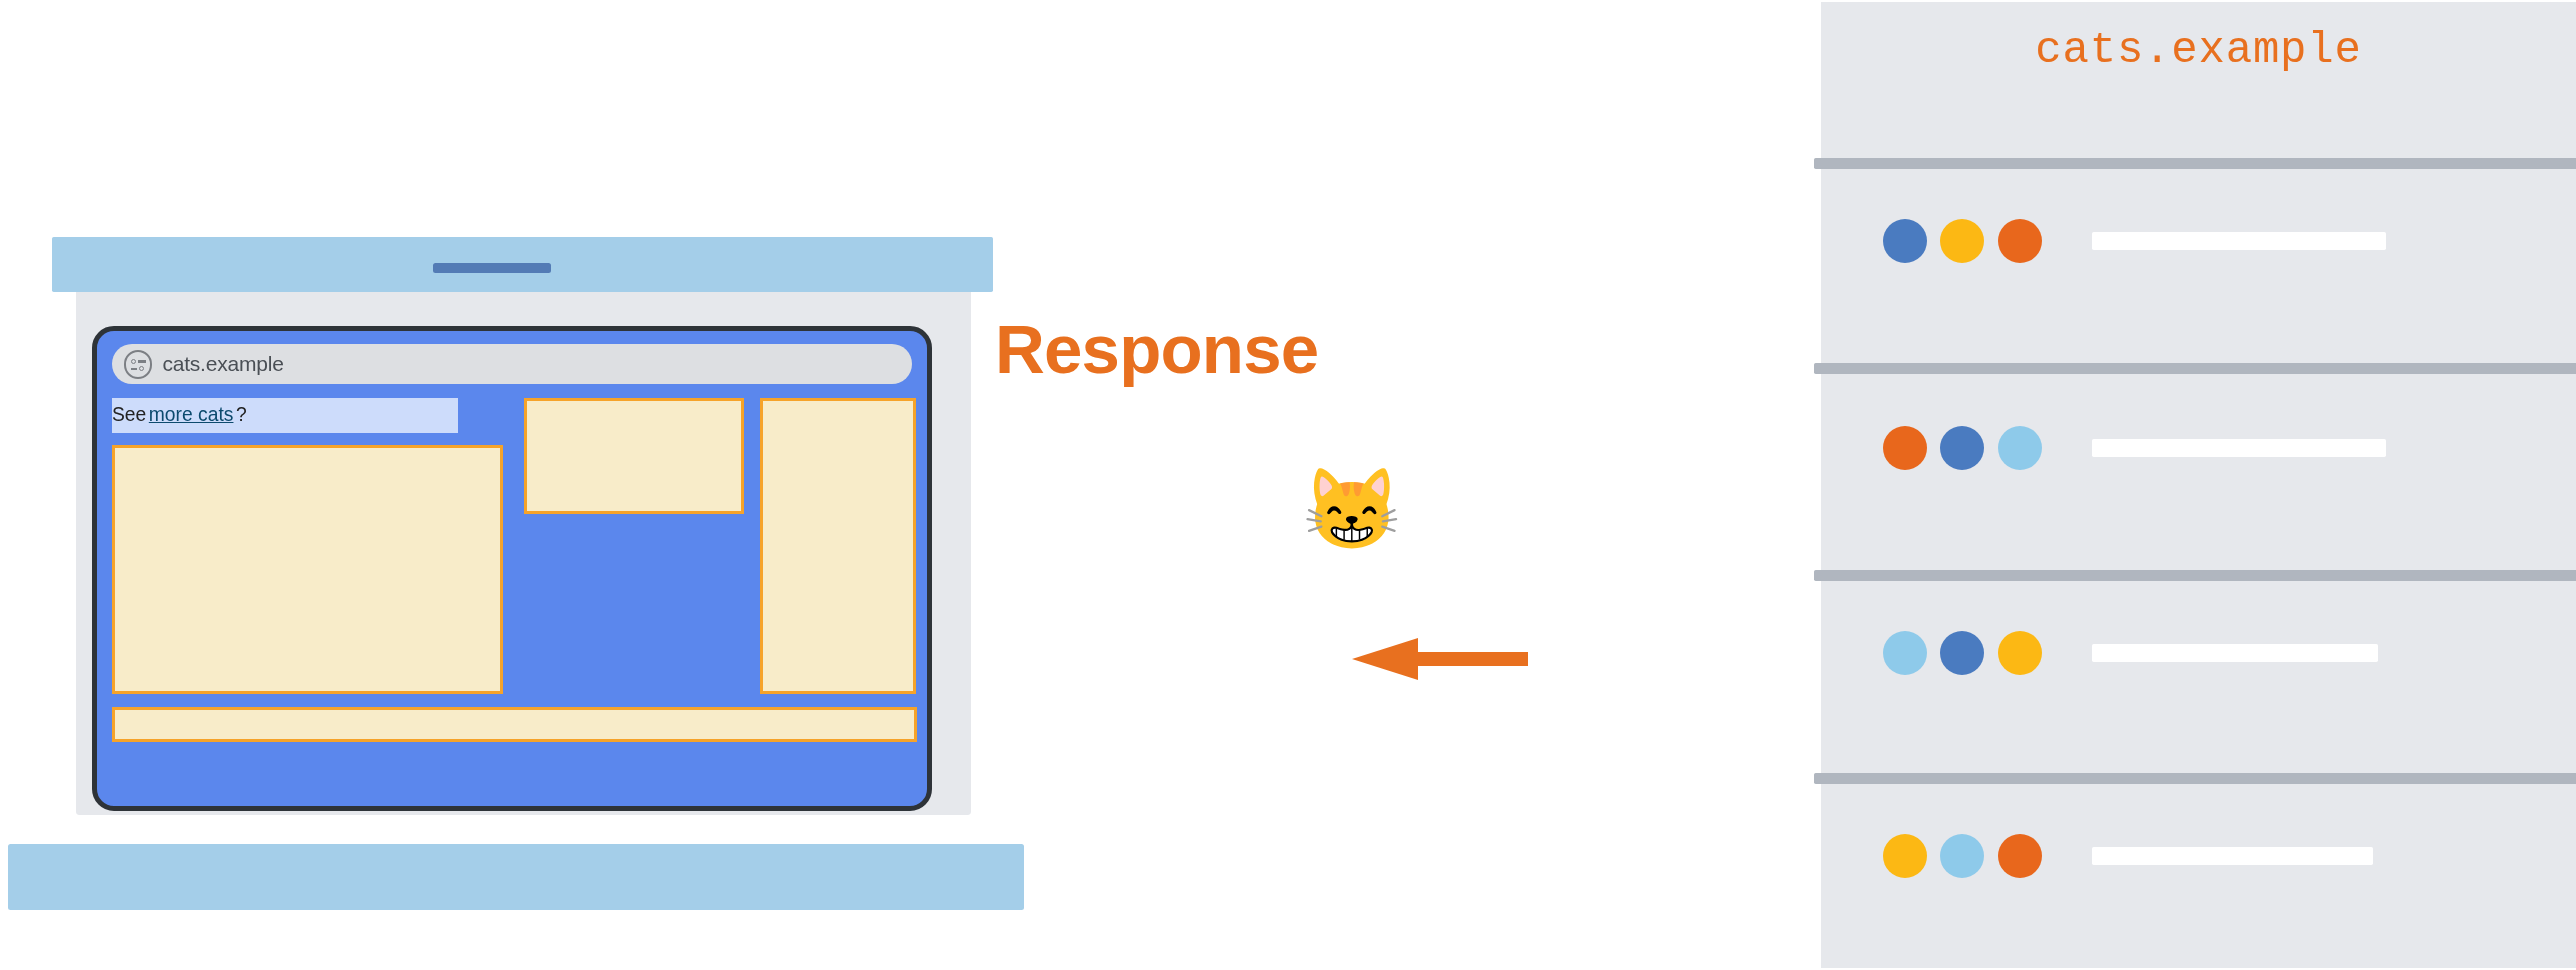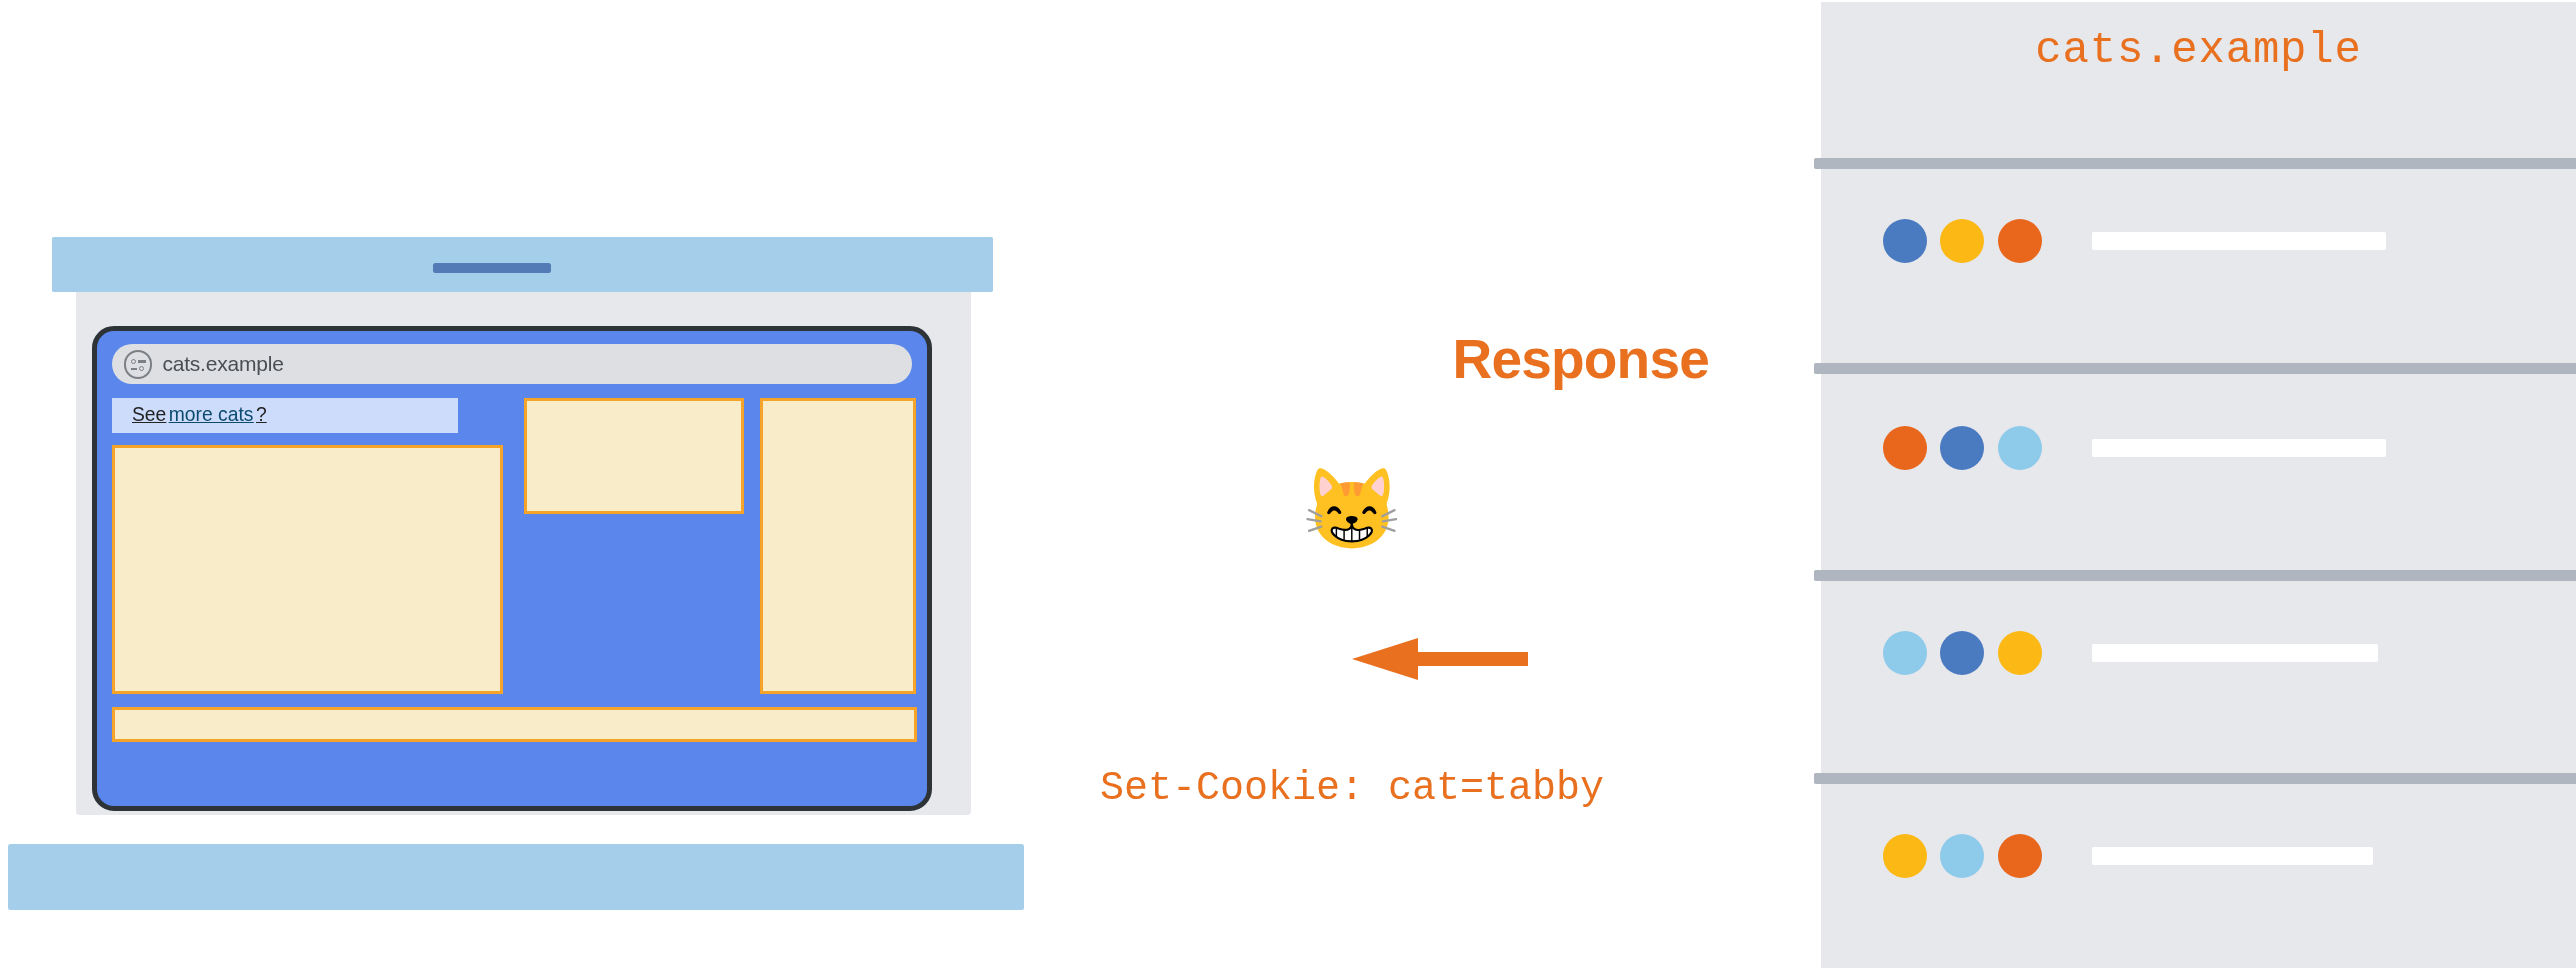--- a/index.html
+++ b/index.html
@@ -136,26 +136,24 @@
     height: 331px;
     position: relative;
   }
   .link-band {
     position: absolute;
     left: 0px; top: 0px;
     width: 346px; height: 35px;
     background: #cddcfb;
     display: flex;
     align-items: center;
-    padding-left: 20px;
     box-sizing: border-box;
     font-size: 19.3px;
     color: #222;
     white-space: nowrap;
-    text-decoration: underline;
   }
   .link-band a {
     color: #0c4a6e;
     text-decoration: underline;
     margin: 0 2.5px;
   }
   .content-box {
     position: absolute;
     background: #f8ecc9;
     border: 3.4px solid #f6a32a;
@@ -169,24 +167,24 @@
   
   #response-column {
     position: absolute;
     left: 1092px;
     top: 0px;
     width: 714px;
     height: 970px;
   }
   .response-title {
     position: absolute;
-    left: 0; top: 327px;
+    left: 0; top: 310px;
     width: 714px;
-    text-align: right;
-    font-size: 55px;
+    text-align: left;
+    font-size: 69px;
     font-weight: bold;
     color: #e8701f;
     letter-spacing: -0.8px;
     transform: translateX(-97px);
   }
   .cat-emoji {
     position: absolute;
     left: 0; top: 470px;
     width: 714px;
     text-align: center;
@@ -321,21 +319,20 @@
 <div id="response-column">
   <div class="response-title">Response</div>
 
   <div class="cat-emoji">😸</div>
 
   <div class="arrow-wrap">
     <div class="arrow-head"></div>
     <div class="arrow-shaft"></div>
   </div>
 
-  <div class="cookie-text">Set-Cookie: cat=tabby</div>
 </div>
 
 <div id="server-panel">
   <div class="server-title">cats.example</div>
   <div id="server-rows-host">
       <div class="server-divider" style="top: 156px;"></div>
       <div class="server-divider" style="top: 361px;"></div>
       <div class="server-divider" style="top: 568px;"></div>
       <div class="server-divider" style="top: 771px;"></div>
       <div class="server-row" style="top: 210px; padding-left: 62px;">

